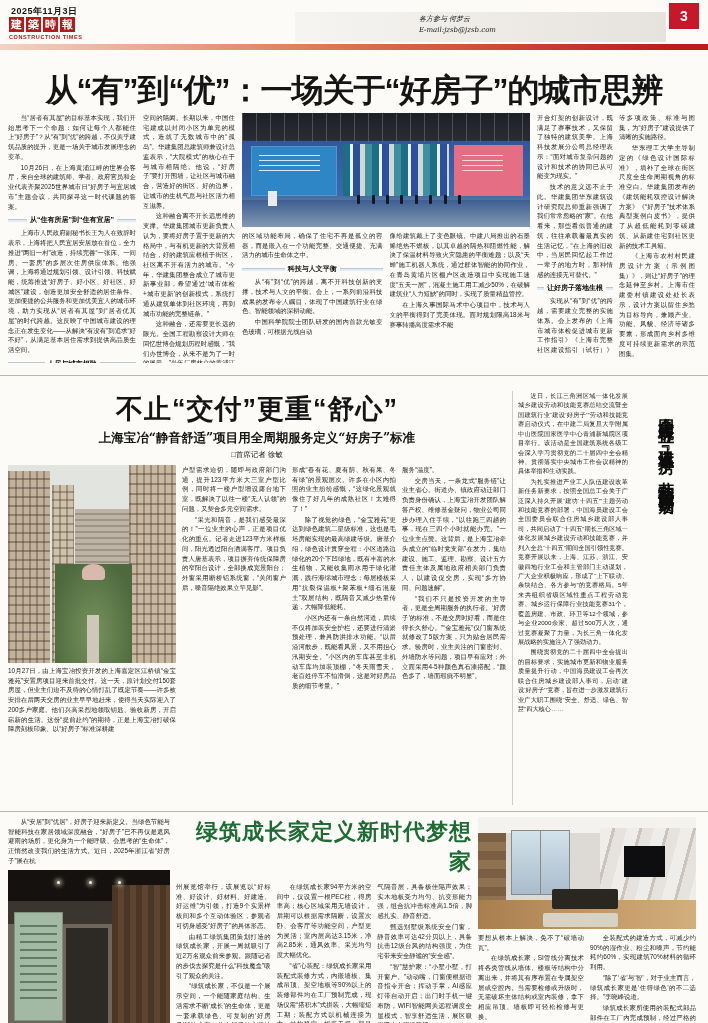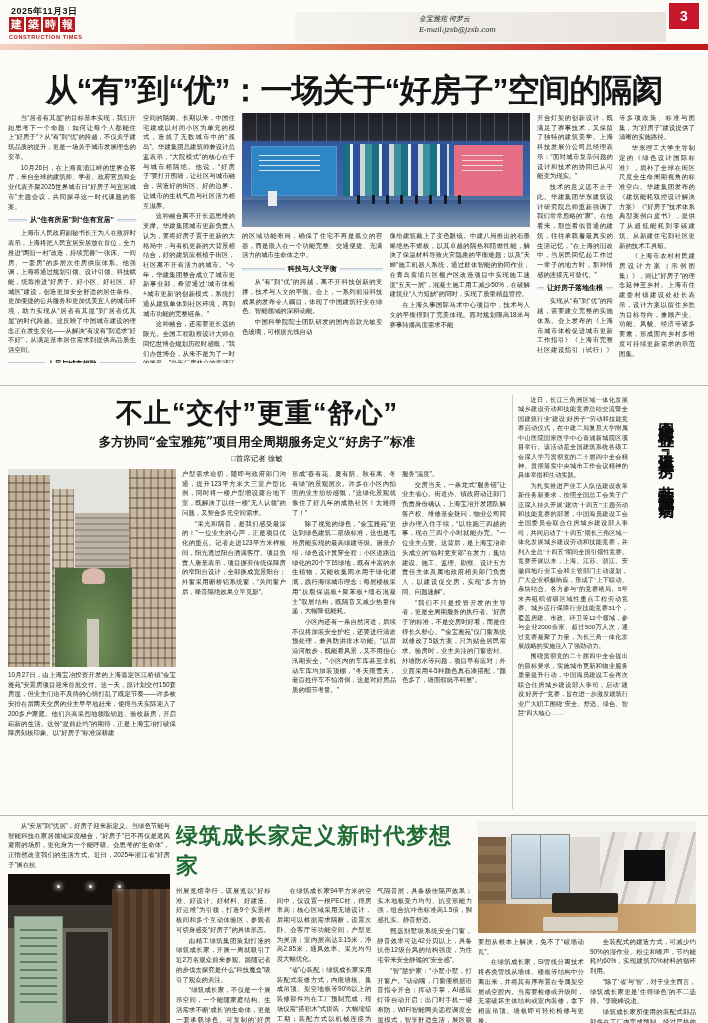--- a/index.html
+++ b/index.html
@@ -57,21 +57,21 @@
      background:repeating-linear-gradient(90deg,#1a6f84 0 7px,#e9f1ee 7px 10px,#2c4f9c 10px 17px,#cfd8d2 17px 22px,#3f8fa0 22px 29px);}
   .pc-backR{position:absolute;right:2.5%;top:28%;width:24%;height:45%;background:#e56e84;}
   .pc-backR::after{content:"";position:absolute;left:12%;top:20%;width:60%;height:30%;
      background:repeating-linear-gradient(180deg,rgba(255,255,255,.7) 0 1px,transparent 1px 5px);}
   .pc-floor{position:absolute;left:0;bottom:0;width:100%;height:24%;
      background:linear-gradient(180deg,#3d5e92,#8399b2);}
   .pc-podium{position:absolute;left:9%;bottom:18%;width:9px;height:15px;background:#e8ecef;}
   .pc-fig{position:absolute;bottom:20%;width:3px;height:9px;background:#16181f;border-radius:1px;}
 
   
-  .mid{display:flex;margin-top:22px;border-top:1px solid #b9b5ae;padding-top:9px;}
+  .mid{display:flex;margin-top:12px;border-top:1px solid #b9b5ae;padding-top:15px;}
   .mid-main{width:498px;}
   .m-head{font-size:27px;font-weight:900;text-align:center;letter-spacing:1px;}
   .m-sub{font-size:12.5px;font-weight:bold;text-align:center;font-family:"DejaVu Serif",serif;margin-top:3px;}
   .m-by{font-size:7.5px;text-align:center;margin:3px 0 5px;}
   .m-body{display:flex;gap:6px;height:338px;overflow:hidden;}
   .m-photo-col{width:168px;}
   .m-c{width:104px;}
 
   
   .photo-res{position:relative;height:198px;margin-bottom:3px;overflow:hidden;background:#e2e4e0;}
@@ -97,21 +97,21 @@
   .ra-text p{font-size:6.2px;}
   .ra-title-col{flex:1;display:flex;justify-content:center;}
   .ra-title{writing-mode:vertical-rl;text-orientation:upright;font-size:16px;font-weight:900;
             letter-spacing:2px;line-height:1.1;margin-top:14px;height:400px;color:#0d0d0d;}
 
   
   .bot{display:flex;gap:6px;margin-top:6px;border-top:1px solid #b9b5ae;padding-top:5px;height:247px;overflow:hidden;}
   .b-left{width:162px;display:flex;flex-direction:column;}
   .b-mid{width:296px;display:flex;flex-direction:column;}
   .b-right{width:218px;display:flex;flex-direction:column;}
-  .b-head{font-size:22px;font-weight:900;color:#1e6b33;text-align:left;letter-spacing:1px;margin:0 0 5px;}
+  .b-head{font-size:22px;font-weight:900;color:#1e6b33;text-align:right;letter-spacing:1px;margin:0 0 5px;}
   .b-cols{display:flex;gap:6px;flex:1;overflow:hidden;}
   .b-cols .col{flex:1;}
   .b-right-cols{display:flex;gap:6px;flex:1;overflow:hidden;}
   .b-right-cols .col{flex:1;}
 
   
   .photo-show{position:relative;flex:1;margin-top:3px;overflow:hidden;
      background:linear-gradient(180deg,#14110e 0 16%,#3b3530 16% 28%,#6e655c 28% 84%,#8d857a 84% 100%);}
   .ps-wallL{position:absolute;left:4%;top:22%;width:30%;height:56%;background:#a4b9a4;
      box-shadow:inset 0 0 0 1px #7d937d;}
@@ -149,30 +149,30 @@
     <div class="hdr-strip"></div>
     <div class="hdr-date">2025年11月3日</div>
     <div class="logo">
       <span class="ch">建</span>
       <span class="ch">築</span>
       <span class="ch">時</span>
       <span class="ch">報</span>
     </div>
     <div class="logo-en">CONSTRUCTION TIMES</div>
     <div class="ed-block">
-      <div>金宝雅苑 何梦云</div>
+      <div>各方参与 何梦云</div>
       <div>E-mail:jzsb@jzsb.com</div>
     </div>
 
     <div class="pgbox">3</div>
     <div class="redbar"></div>
   </div>
 
   <div class="inner bd">
-    <div class="t-head">从“有”到“优”：一场关于“好房子”空间的隔阂</div>
+    <div class="t-head">从“有”到“优”：一场关于“好房子”的城市思辨</div>
     <div class="t-body">
       <div class="col t-c1">
         <p>当“居者有其屋”的目标基本实现，我们开始思考下一个命题：如何让每个人都能住上“好房子”？从“有”到“优”的跨越，不仅关乎建筑品质的提升，更是一场关于城市发展理念的变革。</p>
         <p>10月26日，在上海黄浦江畔的世界会客厅，来自全球的建筑师、学者、政府官员和企业代表齐聚2025世界城市日“好房子与宜居城市”主题会议，共同探寻这一时代课题的答案。</p>
         <div class="subhead">从“住有所居”到“住有宜居”</div>
         <p>上海市人民政府副秘书长王为人在致辞时表示，上海将把人民宜居安居放在首位，全力推进“两旧一村”改造，持续完善“一张床、一间房、一套房”的多层次住房供应体系。他强调，上海将通过规划引领、设计引领、科技赋能，统筹推进“好房子、好小区、好社区、好城区”建设，创造更加安全舒适的居住条件、更加便捷的公共服务和更加优美宜人的城市环境，助力实现从“居者有其屋”到“居者优其屋”的时代跨越。这反映了中国城市建设的理念正在发生变化——从解决“有没有”到追求“好不好”，从满足基本居住需求到提供高品质生活空间。</p>
         <div class="subhead">人居与城市相融</div>
 
       </div>
       <div class="col t-c2">
@@ -218,21 +218,21 @@
         <p>华东理工大学主导制定的《绿色设计国际标准》，填补了全球在街区尺度全生命周期视角的标准空白。华建集团发布的《建筑能耗双控设计解决方案》《“好房子”技术体系典型案例白皮书》，提供了从超低能耗到零碳建筑、从新建住宅到社区更新的技术工具箱。</p>
         <p>《上海市农村村民建房设计方案（示例图集）》，则让“好房子”的理念延伸至乡村。上海市住建委村镇建设处处长表示，设计方案以留住乡愁为目标导向，兼顾产业、功能、风貌、经济等诸多要素，形成面向乡村多维度可持续更新需求的示范图集。</p>
 
       </div>
     </div>
   </div>
 
   <div class="inner mid bd">
     <div class="mid-main">
       <div class="m-head">不止“交付”更重“舒心”</div>
-      <div class="m-sub">多方协同“金宝雅苑”项目用全周期服务定义“好房子”标准</div>
+      <div class="m-sub">上海宝冶“静音舒适”项目用全周期服务定义“好房子”标准</div>
       <div class="m-by">□首席记者 徐敏</div>
       <div class="m-body">
         <div class="col m-photo-col">
           <div class="photo-res">
             <div class="pr-bL"></div>
             <div class="pr-bM"></div>
             <div class="pr-far"></div>
             <div class="pr-bR"></div>
             <div class="pr-green"></div>
             <div class="pr-canopy"></div>

